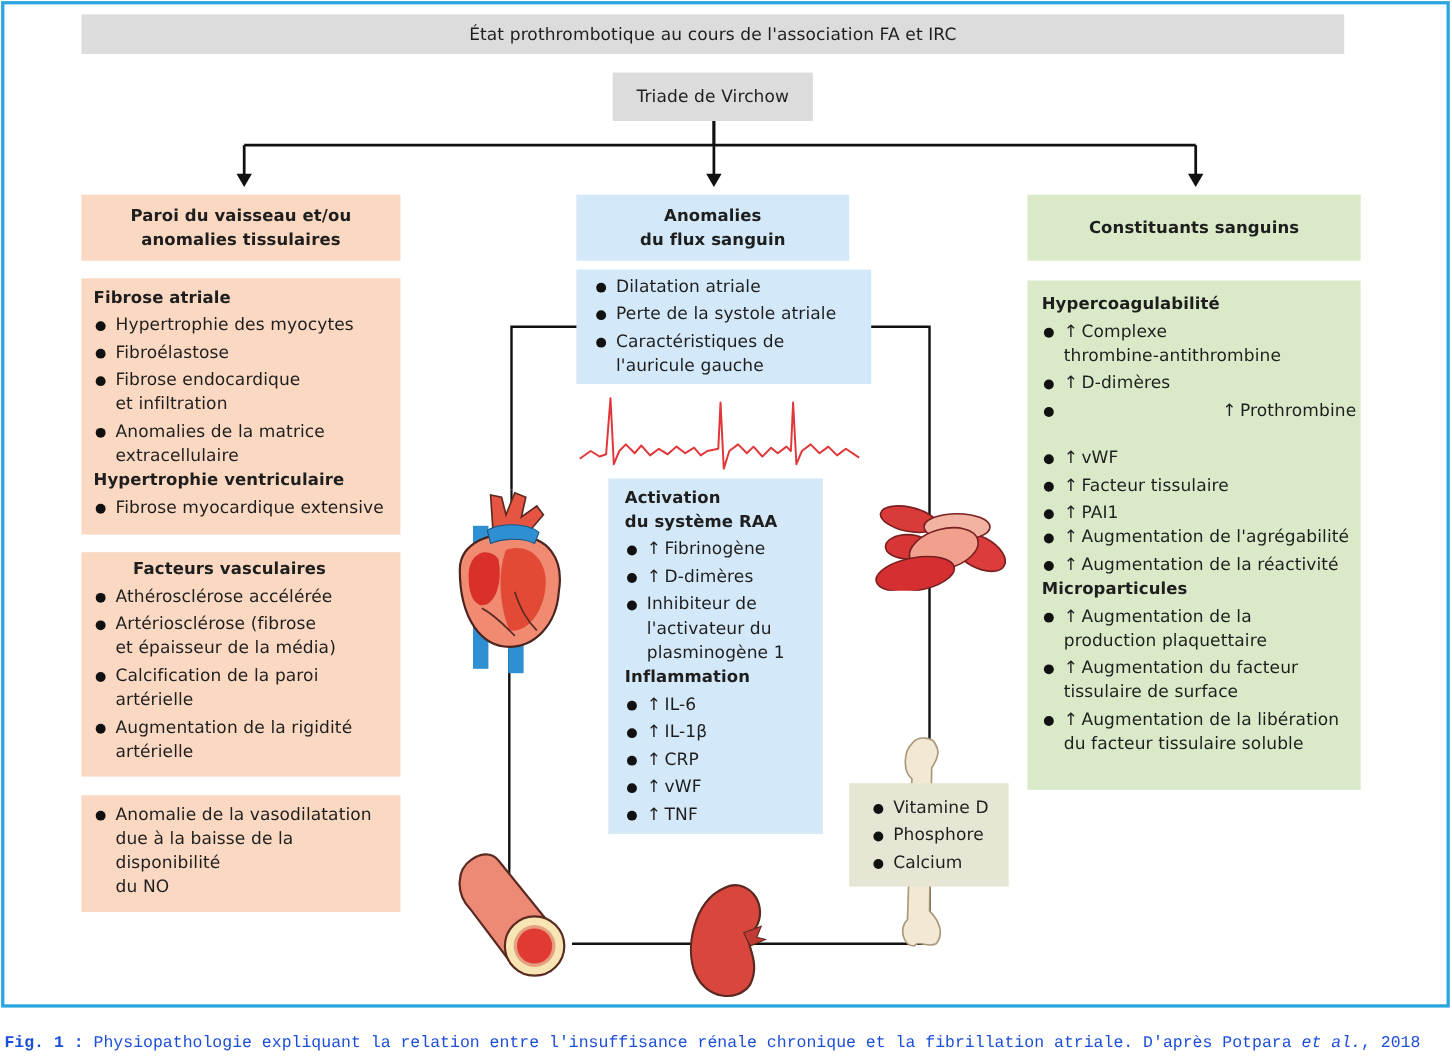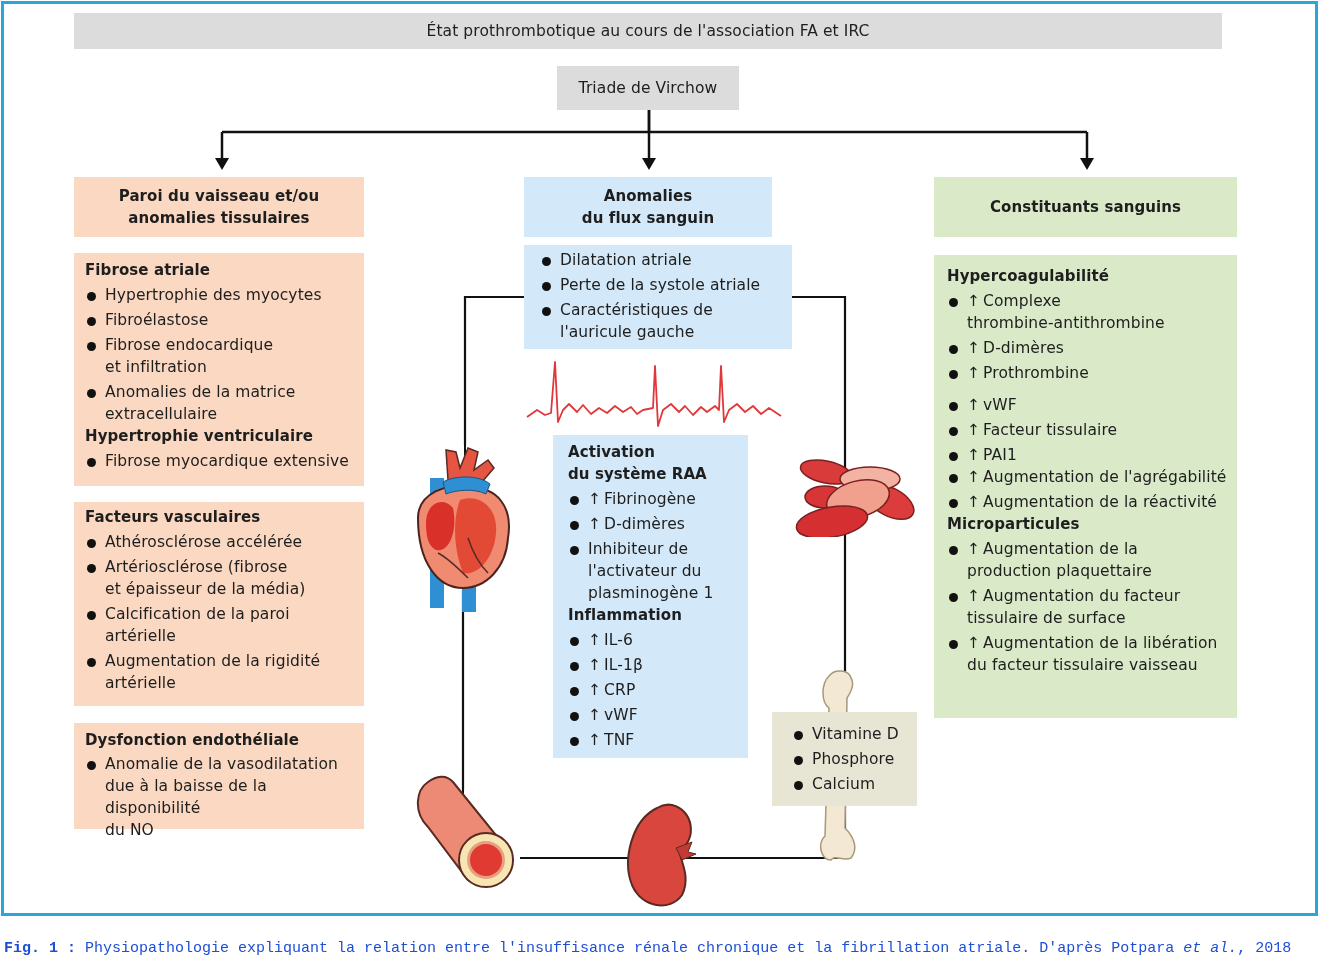--- a/index.html
+++ b/index.html
@@ -81,32 +81,31 @@
   <div class="li" style="margin-bottom:3px;"><span style="white-space: pre-line;">Fibroélastose</span></div>
   <div class="li ml" style="margin-bottom:3px;white-space:pre-line;"><span style="white-space: pre-line;">Fibrose endocardique
 et infiltration</span></div>
   <div class="li ml" style="margin-bottom:0;white-space:pre-line;"><span style="white-space: pre-line;">Anomalies de la matrice
 extracellulaire</span></div>
   <div class="h" style="margin-bottom:3px;">Hypertrophie ventriculaire</div>
   <div class="li"><span style="white-space: pre-line;">Fibrose myocardique extensive</span></div>
 </div>
 
 <div class="box peach" style="left:74px;top:502px;width:290px;height:204px;padding:4px 10px 0 11px;">
-  <div class="h" style="margin-bottom:3px;">Facteurs vasculaires</div>
+  <div class="h" style="margin-bottom:3px;margin-left:36px;">Facteurs vasculaires</div>
   <div class="li" style="margin-bottom:3px;"><span style="white-space: pre-line;">Athérosclérose accélérée</span></div>
   <div class="li" style="margin-bottom:3px;white-space:pre-line;"><span style="white-space: pre-line;">Artériosclérose (fibrose
 et épaisseur de la média)</span></div>
   <div class="li" style="margin-bottom:3px;white-space:pre-line;"><span style="white-space: pre-line; text-align: right;">Calcification de la paroi
 artérielle</span></div>
   <div class="li" style="white-space:pre-line;"><span style="white-space: pre-line;">Augmentation de la rigidité
 artérielle</span></div>
 </div>
 
 <div class="box peach" style="left:74px;top:723px;width:290px;height:106px;padding:6px 10px 0 11px;">
-  <div class="h" style="margin-bottom:2px;">Dysfonction endothéliale</div>
   <div class="li" style="white-space:pre-line;"><span style="white-space: pre-line;">Anomalie de la vasodilatation
 due à la baisse de la disponibilité
 du NO</span></div>
 </div>
 
 <div class="box blue" style="left:524px;top:245px;width:268px;height:104px;padding:4px 6px 0 16px;">
   <div class="li" style="margin-bottom:3px;"><span style="white-space: pre-line;">Dilatation atriale</span></div>
   <div class="li" style="margin-bottom:3px;"><span style="white-space: pre-line;">Perte de la systole atriale</span></div>
   <div class="li" style="white-space:pre-line;"><span style="white-space: pre-line; text-align: center;">Caractéristiques de
 l'auricule gauche</span></div>
@@ -173,28 +172,28 @@
   <div class="li" style="margin-bottom:3px;"><span style="white-space: pre-line;">Vitamine D</span></div>
   <div class="li" style="margin-bottom:3px;"><span style="white-space: pre-line;">Phosphore</span></div>
   <div class="li"><span style="white-space: pre-line;">Calcium</span></div>
 </div>
 
 <div class="box green" style="left:934px;top:255px;width:303px;height:463px;padding:10px 4px 0 13px;">
   <div class="h" style="margin-bottom:3px;">Hypercoagulabilité</div>
   <div class="li" style="margin-bottom:3px;"><span class="up">↑</span><span style="white-space:pre-line;">Complexe
 thrombine-antithrombine</span></div>
   <div class="li" style="margin-bottom:3px;"><span class="up">↑</span><span style="white-space: pre-line;">D-dimères</span></div>
-  <div class="li" style="margin-bottom:10px;"><span class="up">↑</span><span style="white-space: pre-line;">Prothrombine</span></div>
+  <div class="li" style="margin-bottom:21px;text-align:right;"><span class="up">↑</span><span style="white-space: pre-line;">Prothrombine</span></div>
   <div class="li" style="margin-bottom:3px;"><span class="up">↑</span><span style="white-space: pre-line;">vWF</span></div>
   <div class="li" style="margin-bottom:3px;"><span class="up">↑</span><span style="white-space: pre-line;">Facteur tissulaire</span></div>
   <div class="li"><span class="up">↑</span><span style="white-space: pre-line;">PAI1</span></div>
   <div class="li" style="margin-bottom:3px;"><span class="up">↑</span><span style="white-space: pre-line;">Augmentation de l'agrégabilité</span></div>
   <div class="li"><span class="up">↑</span><span style="white-space: pre-line;">Augmentation de la réactivité</span></div>
   <div class="h" style="margin-bottom:3px;">Microparticules</div>
   <div class="li" style="margin-bottom:3px;"><span class="up">↑</span><span style="white-space:pre-line;">Augmentation de la
 production plaquettaire</span></div>
   <div class="li" style="margin-bottom:3px;"><span class="up">↑</span><span style="white-space:pre-line;">Augmentation du facteur
 tissulaire de surface</span></div>
   <div class="li"><span class="up">↑</span><span style="white-space:pre-line;">Augmentation de la libération
-du facteur tissulaire vaisseau</span></div>
+du facteur tissulaire soluble</span></div>
 </div>
 
 <div class="caption"><b>Fig. 1 :</b><span> Physiopathologie expliquant la relation entre l'insuffisance rénale chronique et la fibrillation atriale. D'après Potpara </span><i>et al.</i><span>, 2018</span></div>
 
 </body></html>

